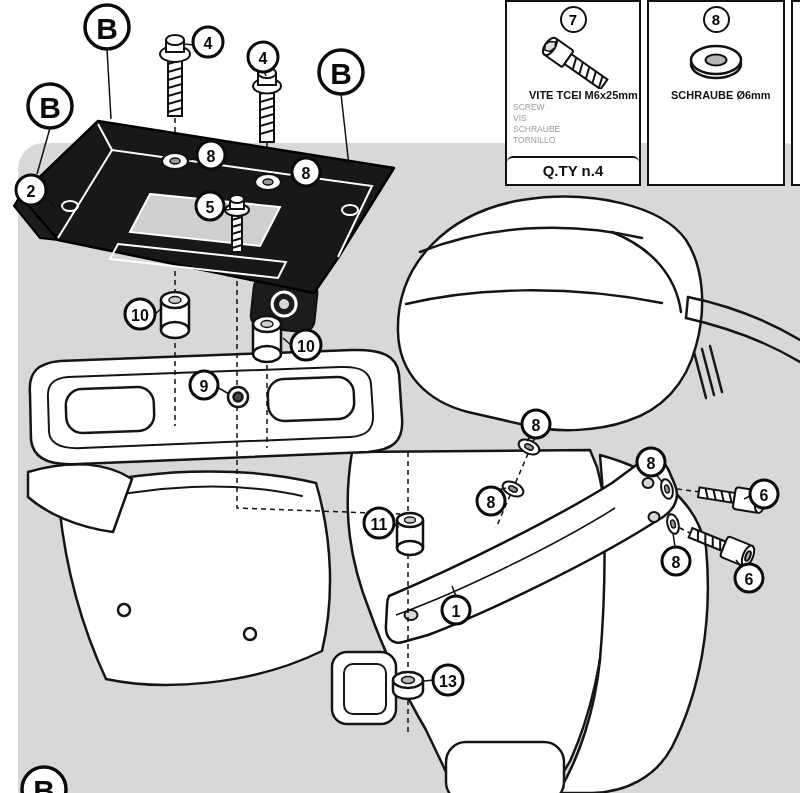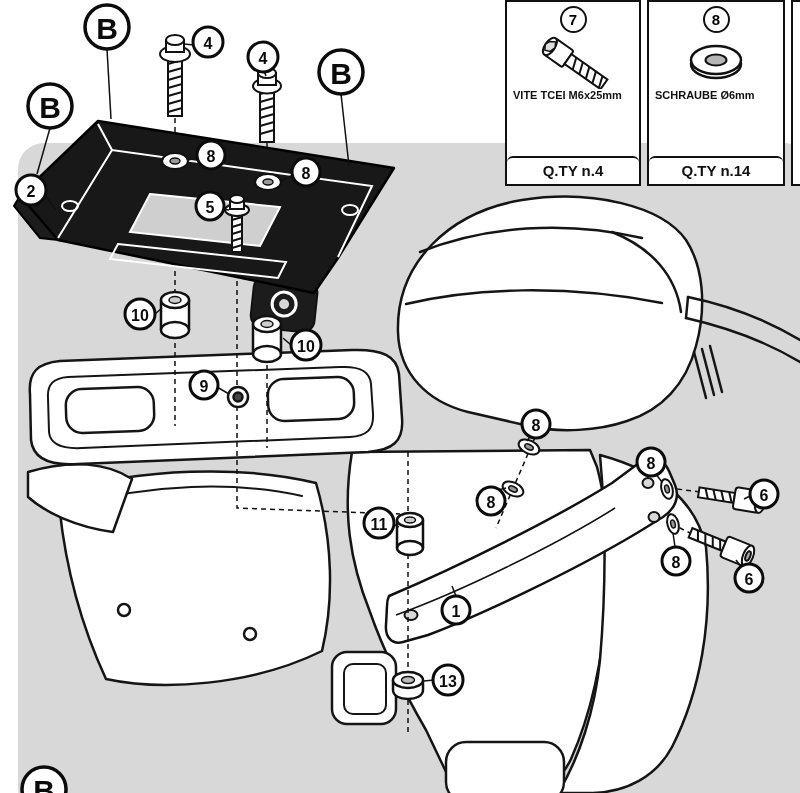--- a/index.html
+++ b/index.html
@@ -19,21 +19,21 @@
     border:2.5px solid #111111; box-sizing:border-box;
     display:flex; flex-direction:column; z-index:5;
   }
   .pb-badge {
     width:27px; height:27px; border:2.5px solid #111; border-radius:50%;
     display:flex; align-items:center; justify-content:center;
     font-weight:bold; font-size:15px; margin:4px auto 0; box-sizing:border-box;
     background:#fff;
   }
   .pb-icon { height:56px; display:flex; align-items:center; justify-content:center; }
-  .pb-title { font-weight:bold; font-size:11px; color:#111; padding:0 6px 1px; white-space:nowrap; }
+  .pb-title { font-weight:bold; font-size:11px; color:#111; padding:0 22px 1px; white-space:nowrap; }
   .pb-tr { font-size:8.5px; color:#9a9a9a; padding:0 6px; line-height:1.3; white-space:nowrap; }
   .pb-qty {
     margin-top:auto; border-top:2.5px solid #111; font-weight:bold;
     font-size:15px; color:#111; text-align:center; padding:4px 0 5px;border-radius:6px;
   }
 </style>
 </head>
 <body>
 
 <div class="viewport">
@@ -363,35 +363,40 @@
           <rect x="28" y="-6" width="44" height="12"></rect>
           <line x1="34" y1="-6" x2="38" y2="6"></line>
           <line x1="42" y1="-6" x2="46" y2="6"></line>
           <line x1="50" y1="-6" x2="54" y2="6"></line>
           <line x1="58" y1="-6" x2="62" y2="6"></line>
           <line x1="66" y1="-6" x2="70" y2="6"></line>
         </g>
       </svg>
     </div>
     <div class="pb-title">VITE TCEI M6x25mm</div>
+    <div>
+      <div class="pb-tr">SCREW</div>
+      <div class="pb-tr">VIS</div>
+      <div class="pb-tr">SCHRAUBE</div>
+      <div class="pb-tr">TORNILLO</div>
+    </div>
     <div class="pb-qty">Q.TY n.4</div>
   </div>
 
   <div class="parts-box" style="left:647px; width:138px;">
     <div class="pb-badge">
       <span>8</span>
     </div>
     <div class="pb-icon">
       <svg width="116" height="56" viewBox="0 0 116 56">
         <g stroke="#111" fill="#ffffff">
           <ellipse cx="58" cy="31" rx="25" ry="14" stroke-width="2.5"></ellipse>
           <ellipse cx="58" cy="27" rx="25" ry="14" stroke-width="2.5"></ellipse>
           <ellipse cx="58" cy="27" rx="10.5" ry="5.5" fill="#b5b5b5" stroke-width="2"></ellipse>
         </g>
       </svg>
     </div>
     <div class="pb-title">SCHRAUBE Ø6mm</div>
-    <div class="pb-qty">Q.TY n.14</div>
   </div>
 
   <div class="parts-box" style="left:791px; width:30px;"></div>
 
 </div>
 
 </body></html>

